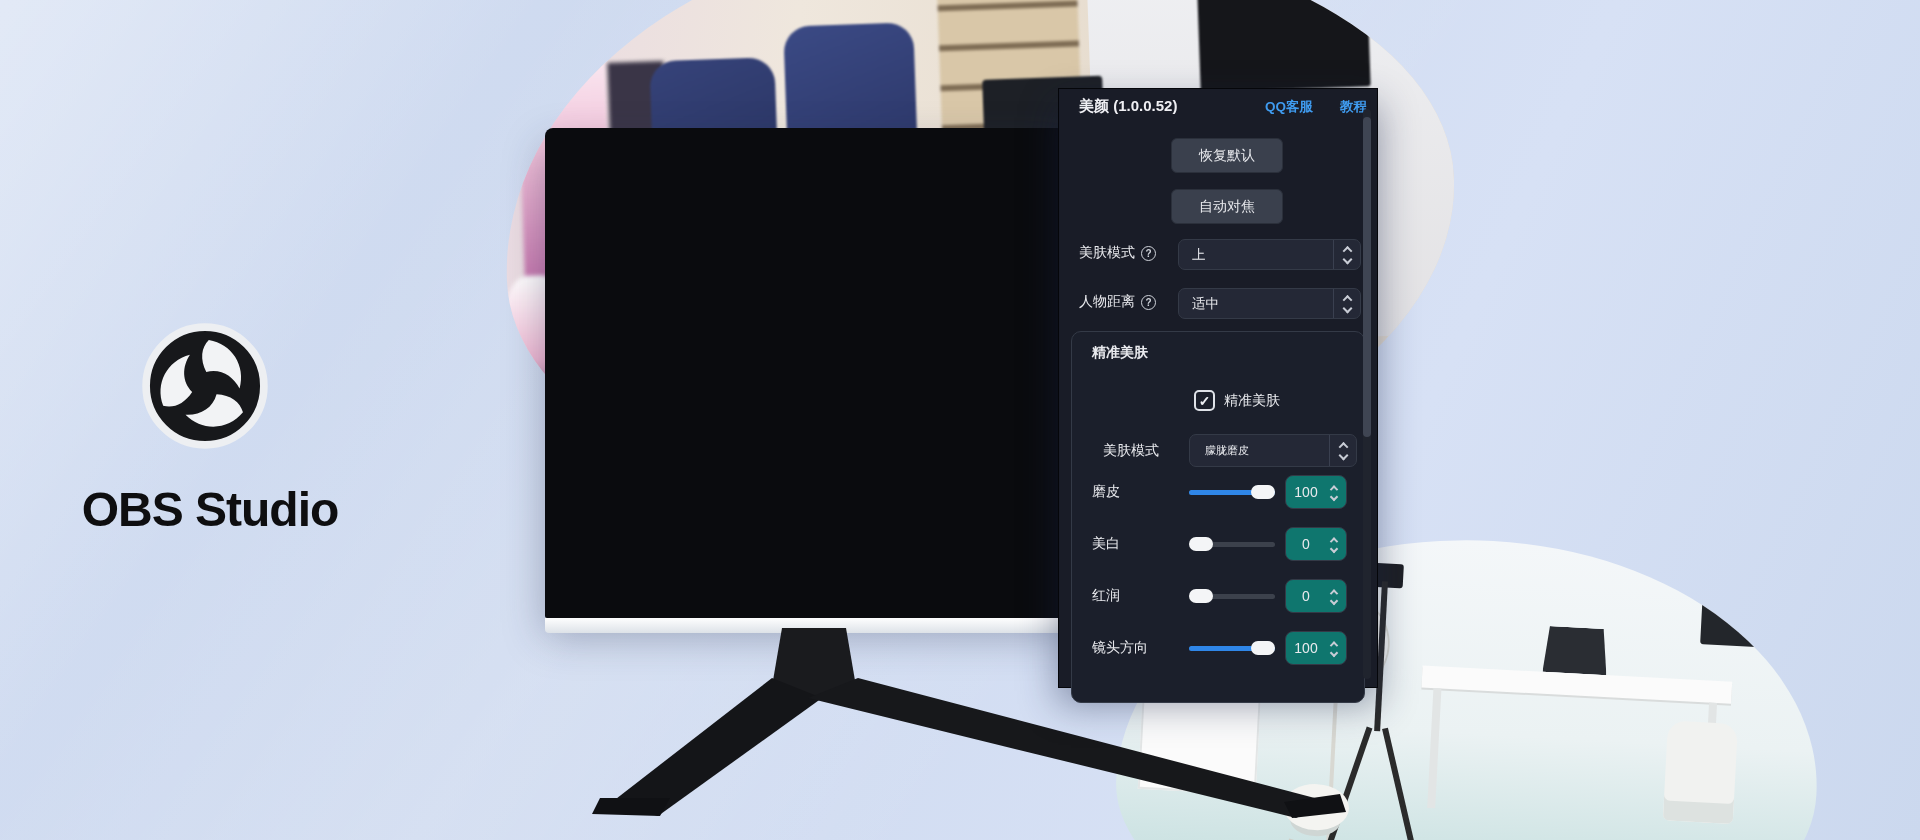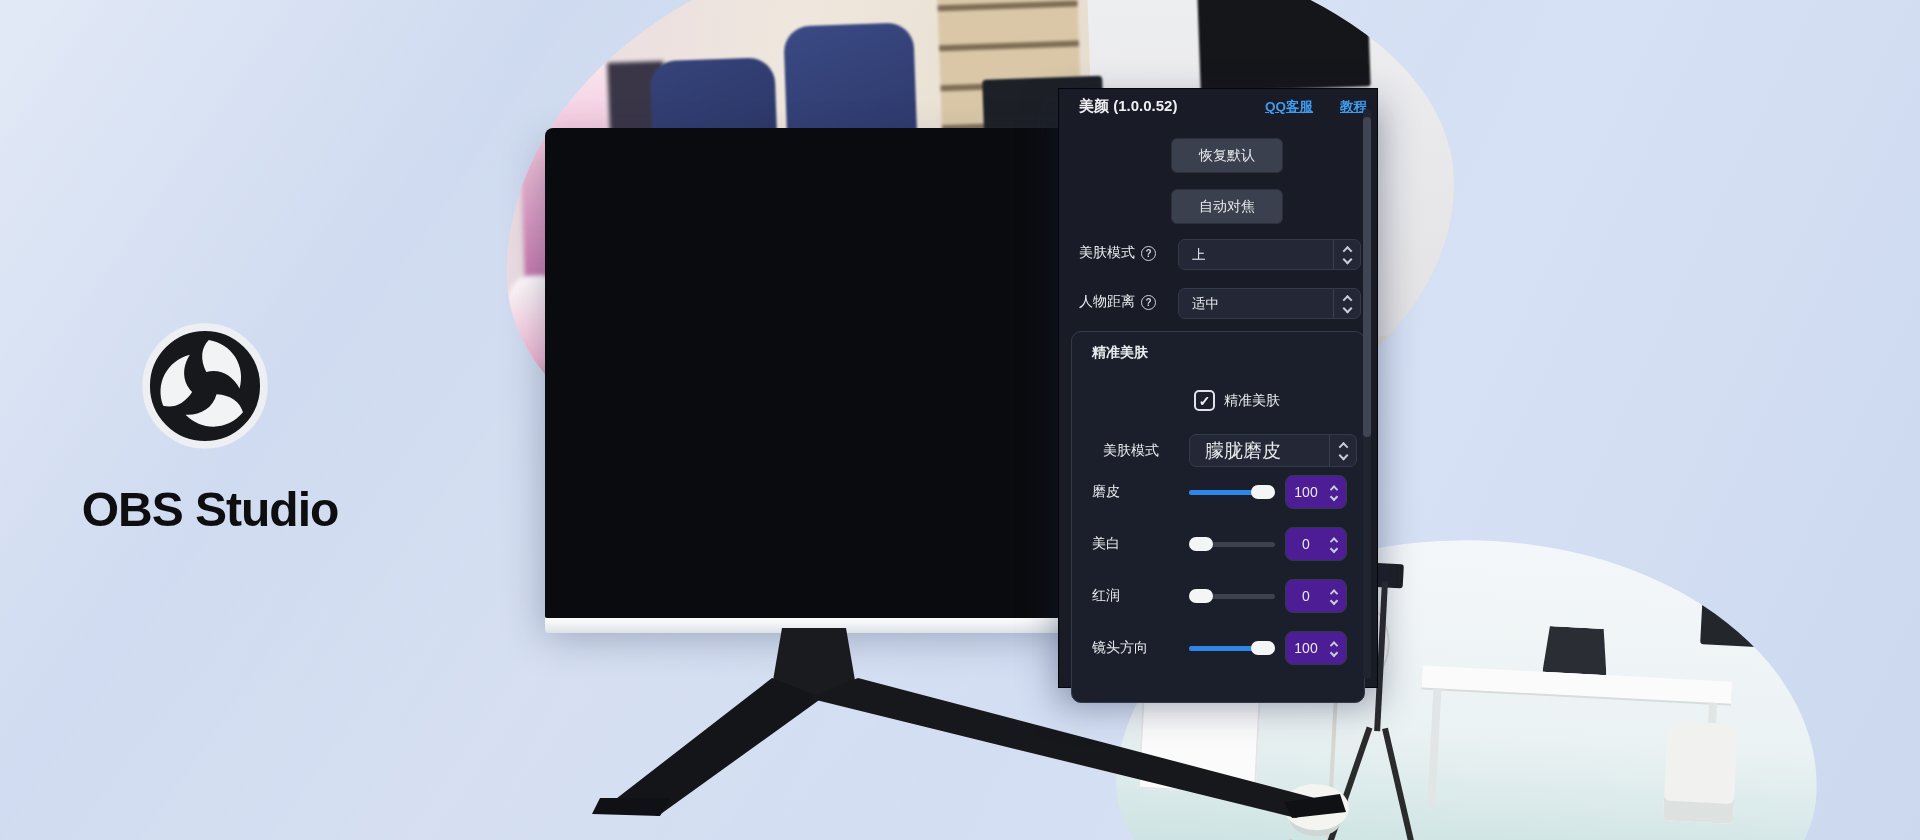--- a/index.html
+++ b/index.html
@@ -141,21 +141,21 @@
   .m-orange { position:absolute; top:0; height:100%; background:linear-gradient(90deg,#c98f2e,#b5622a); }
   .ticks { width:264px; height:4px; margin-top:1px;
       background:repeating-linear-gradient(90deg,#9aa0ab 0 2px,transparent 2px 18px); }
   .vol { position:relative; width:264px; height:4px; margin-top:3px; background:#2f86e8; border-radius:2px; }
   .vol .vh { position:absolute; right:-1px; top:-3px; width:9px; height:10px; background:#f2f3f5; border-radius:2px; }
 
   
   .panel { position:absolute; left:1058px; top:88px; width:320px; height:600px; z-index:10;
       background:#191c27; border:1px solid #05060a; box-shadow:0 16px 36px rgba(25,35,70,.45); color:#e9eaee; }
   .p-title { position:absolute; left:20px; top:8px; font-size:15px; font-weight:bold; color:#efeff3; }
-  .p-link { position:absolute; top:9px; font-size:13.5px; font-weight:bold; color:#3f9bef; text-decoration:underline; }
+  .p-link { position:absolute; top:9px; font-size:13.5px; font-weight:bold; color:#3f9bef; }
   .p-link.qq { left:206px; } .p-link.tut { left:281px; }
   .p-btn { position:absolute; left:112px; width:112px; height:35px; background:#3a404d; border:1px solid #2b303b;
       border-radius:6px; color:#e9eaee; font-size:14px; display:flex; align-items:center; justify-content:center; }
   .p-btn.reset { top:49px; } .p-btn.focus { top:100px; }
   .p-label { position:absolute; font-size:14px; color:#e9eaee; display:flex; align-items:center; gap:6px; }
   .help { width:15px; height:15px; border:1.5px solid #cfd3da; border-radius:50%; font-size:10px; font-weight:bold;
       color:#cfd3da; display:flex; align-items:center; justify-content:center; }
   .select { position:absolute; left:119px; width:183px; height:31px; background:#242836; border:1px solid #343a47;
       border-radius:7px; display:flex; align-items:center; }
   .select .val { font-size:13.5px; padding-left:13px; flex:1; }
@@ -172,28 +172,28 @@
   .card-title { position:absolute; left:20px; top:12px; font-size:14px; font-weight:bold; }
   .cb-row { position:absolute; left:122px; top:58px; display:flex; align-items:center; gap:9px; }
   .checkbox { width:21px; height:21px; border:2px solid #dfe2e8; border-radius:5px; display:flex;
       align-items:center; justify-content:center; }
   .checkbox .mark { display:none; color:#eef0f4; font-size:14px; font-weight:bold; line-height:1; }
   .checkbox.checked .mark { display:block; }
   .cb-lbl { font-size:14px; }
   .lbl-mode { position:absolute; left:20px; top:110px; font-size:14px;margin-left:11px; }
   .sel-mode { position:absolute; left:117px; top:102px; width:168px; height:33px; background:#242836;
       border:1px solid #343a47; border-radius:7px; display:flex; align-items:center; }
-  .sel-mode .val { font-size:19px; padding-left:15px; flex:1; }
+  .sel-mode .val { font-size:11px; padding-left:15px; flex:1; }
 
   .srow { position:absolute; left:0; width:294px; height:34px; }
   .srow .s-lbl { position:absolute; left:20px; top:8px; font-size:14px;font-family:Liberation Serif, serif; }
   .track { position:absolute; left:117px; top:14.5px; width:86px; height:5px; background:#3c414c; border-radius:3px; }
   .sl-fill { position:absolute; left:0; top:0; height:5px; background:#2f86e8; border-radius:3px; }
   .sl-thumb { position:absolute; top:-4.5px; width:24px; height:14px; background:#f4f5f7; border-radius:7px; }
-  .numbox { position:absolute; left:213px; top:0; width:62px; height:34px; background:#4c1d95; border:1px solid #343a47;
+  .numbox { position:absolute; left:213px; top:0; width:62px; height:34px; background:#0f766e; border:1px solid #343a47;
       border-radius:8px; display:flex; align-items:center; }
   .numbox .nv { flex:1; text-align:center; font-size:14px; }
   .numspin { width:20px; display:flex; flex-direction:column; align-items:center; gap:3px; padding-right:4px; }
   .numspin .chev { width:6px; height:6px; }
   .srow.r0{top:143px}.srow.r1{top:195px}.srow.r2{top:247px}.srow.r3{top:299px}
 
   .pscroll { position:absolute; left:304px; top:20px; width:8px; height:570px; background:#20242e; border-radius:4px; }
   .pthumb { position:absolute; left:0; top:8px; width:8px; height:320px; background:#3f4553; border-radius:4px; }
 </style>
 </head>

